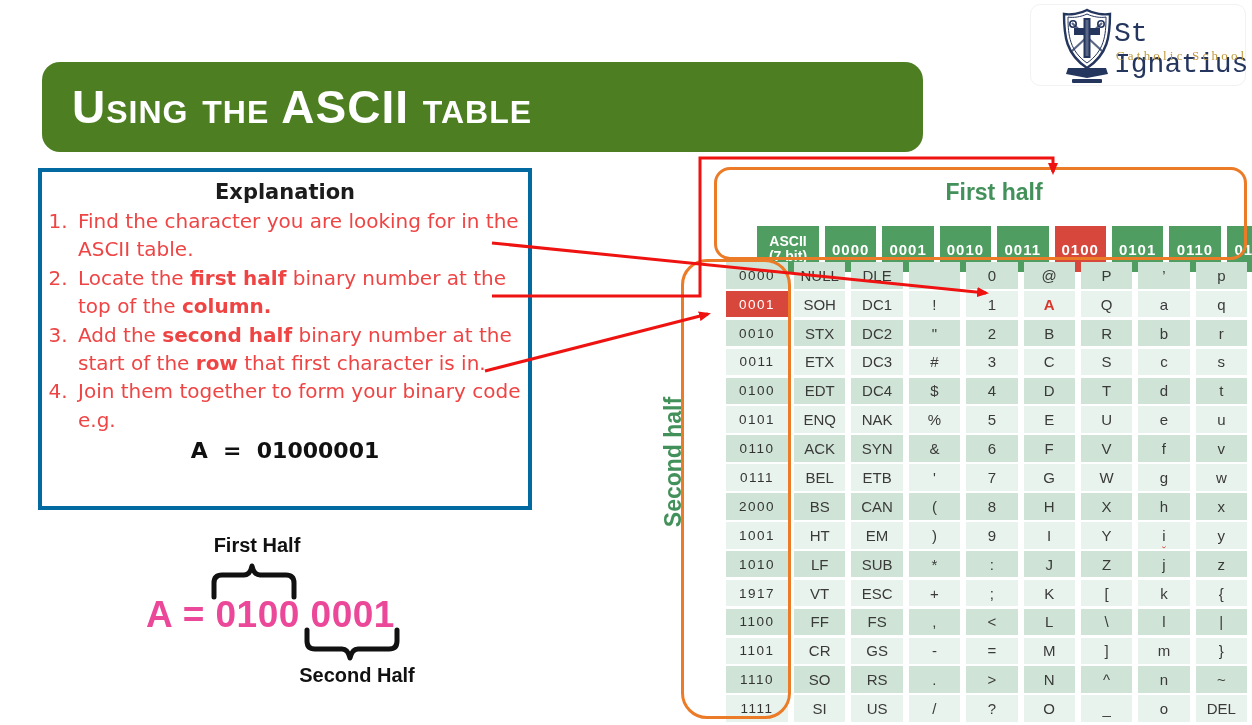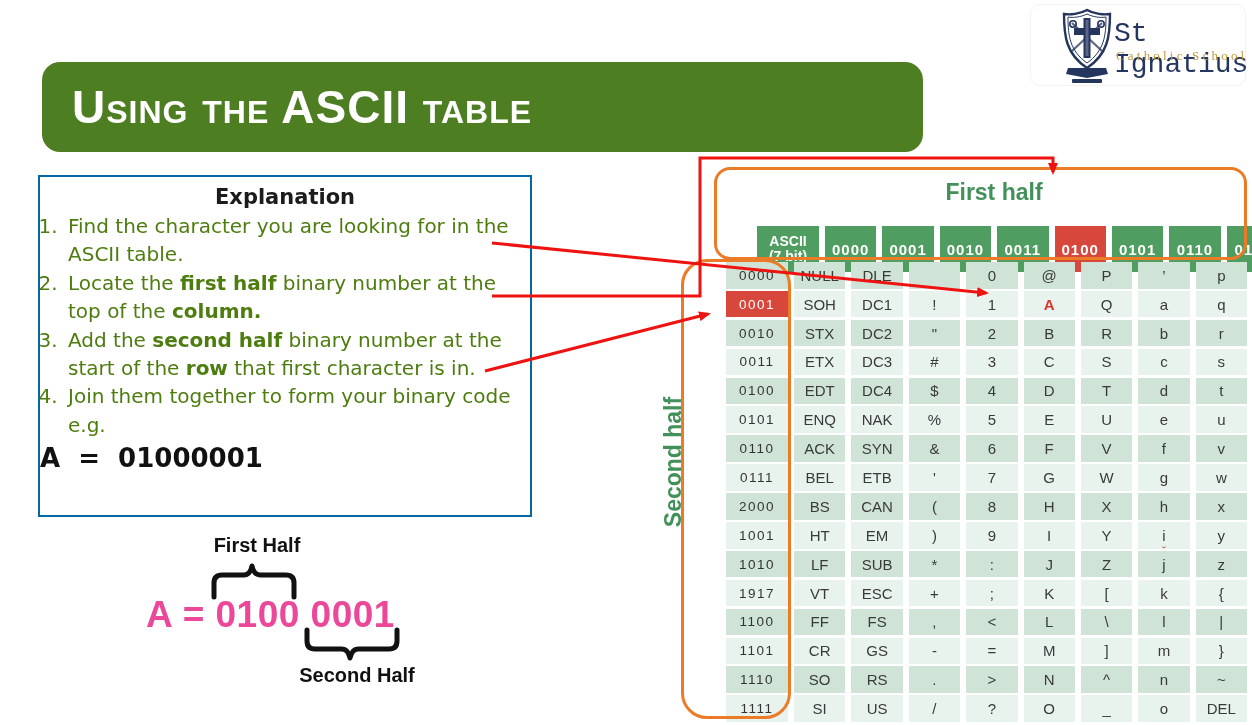--- a/index.html
+++ b/index.html
@@ -12,29 +12,29 @@
           letter-spacing:1px;padding-left:30px;white-space:pre;}
   
   .logo-card{position:absolute;right:6px;top:4px;width:214px;height:80px;border:1px solid #f2f2f2;
           border-radius:10px;background:#fff;z-index:5;}
   .logo-shield{position:absolute;left:1058px;top:6px;z-index:6;}
   .logo-name{position:absolute;left:1114px;top:18px;font-family:Liberation Mono, monospace;
           font-size:28px;color:#24355e;z-index:6;}
   .logo-sub{position:absolute;left:1116px;top:48px;font-family:Liberation Serif, serif;
           font-size:13px;letter-spacing:3.2px;color:#c2993b;z-index:6;white-space:pre;}
   
-  .explain{position:absolute;left:38px;top:168px;width:494px;height:342px;border:2px solid #0369a1;
-          box-sizing:border-box;background:#fff;z-index:5;margin-top:7px;}
+  .explain{position:absolute;left:38px;top:168px;width:494px;height:342px;border:4px solid #0369a1;
+          box-sizing:border-box;background:#fff;z-index:5;}
   .exp-heading{text-align:center;font-family:"DejaVu Sans",sans-serif;font-weight:bold;
           font-size:21px;margin-top:8px;color:#1c1c1c;}
-  .exp-list{margin:3px 0 0 0;padding-left:24px;font-family:"DejaVu Sans",sans-serif;
-          font-size:20px;line-height:28.4px;color:#4d7c0f;}
+  .exp-list{margin:3px 0 0 0;padding-left:32px;font-family:"DejaVu Sans",sans-serif;
+          font-size:20px;line-height:28.4px;color:#ef4444;}
   .exp-list li{padding-left:4px;}
-  .exp-example{text-align:left;font-family:"DejaVu Sans",sans-serif;font-weight:bold;
-          font-size:26px;margin-top:4px;color:#111;white-space:pre;}
+  .exp-example{text-align:center;font-family:"DejaVu Sans",sans-serif;font-weight:bold;
+          font-size:22px;margin-top:4px;color:#111;white-space:pre;}
   
   .annot-first{position:absolute;left:192px;top:534px;width:130px;text-align:center;
           font-weight:bold;font-size:20px;color:#111;z-index:5;}
   .annot-second{position:absolute;left:292px;top:664px;width:130px;text-align:center;
           font-weight:bold;font-size:20px;color:#111;z-index:5;}
   .formula{position:absolute;left:146px;top:594px;font-weight:bold;font-size:37px;
           color:#ec4899;white-space:pre;z-index:5;letter-spacing:0.5px;}
   .braces{position:absolute;left:130px;top:525px;z-index:5;}
   
   .fh-label{position:absolute;left:794px;top:179px;width:400px;text-align:center;

